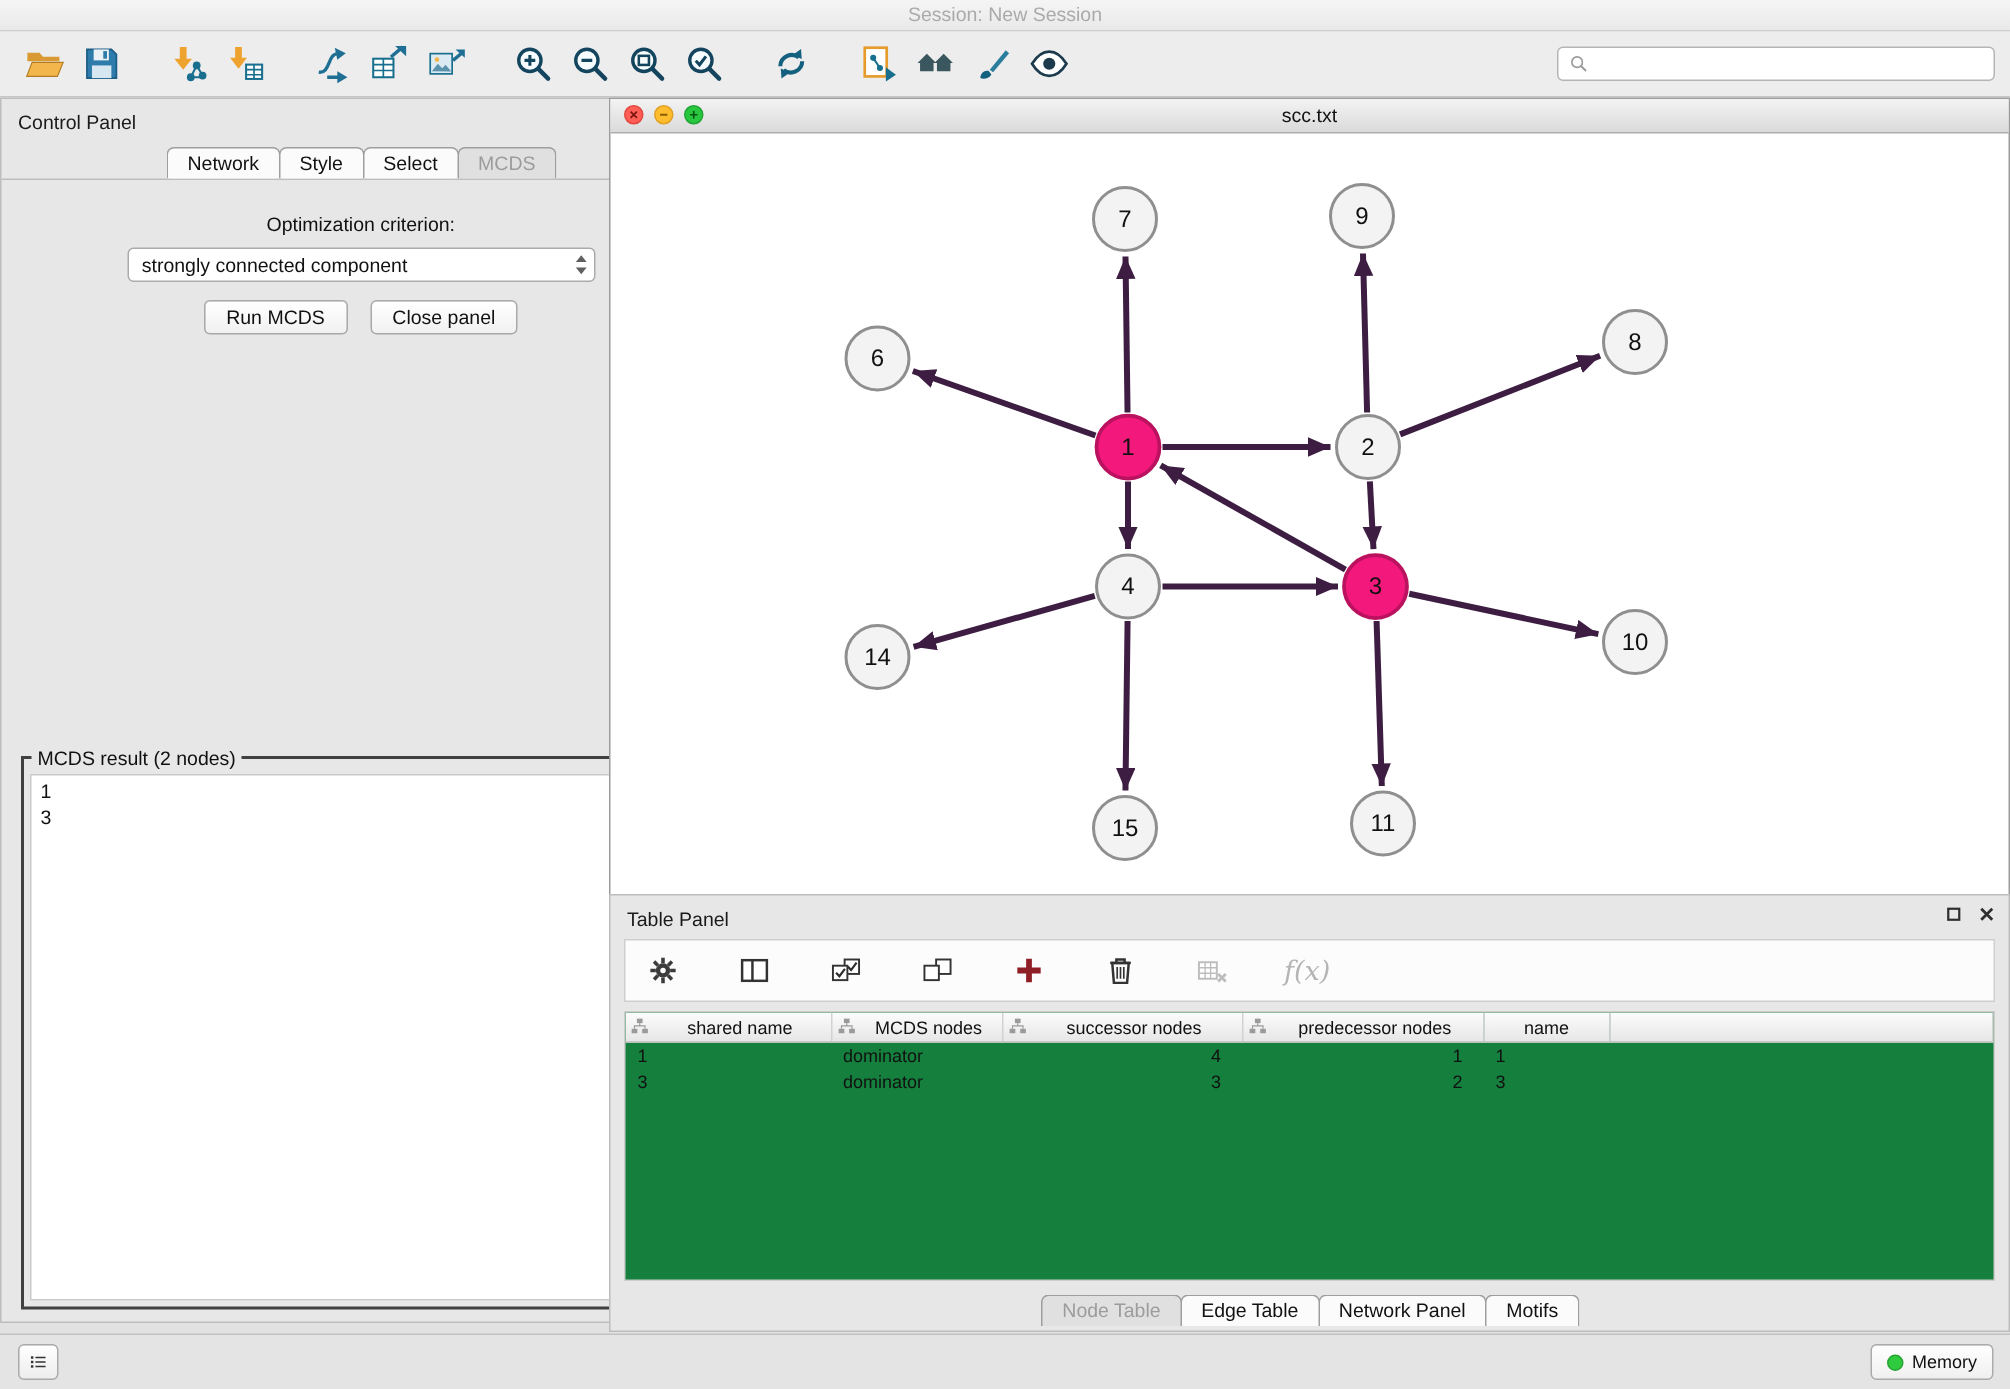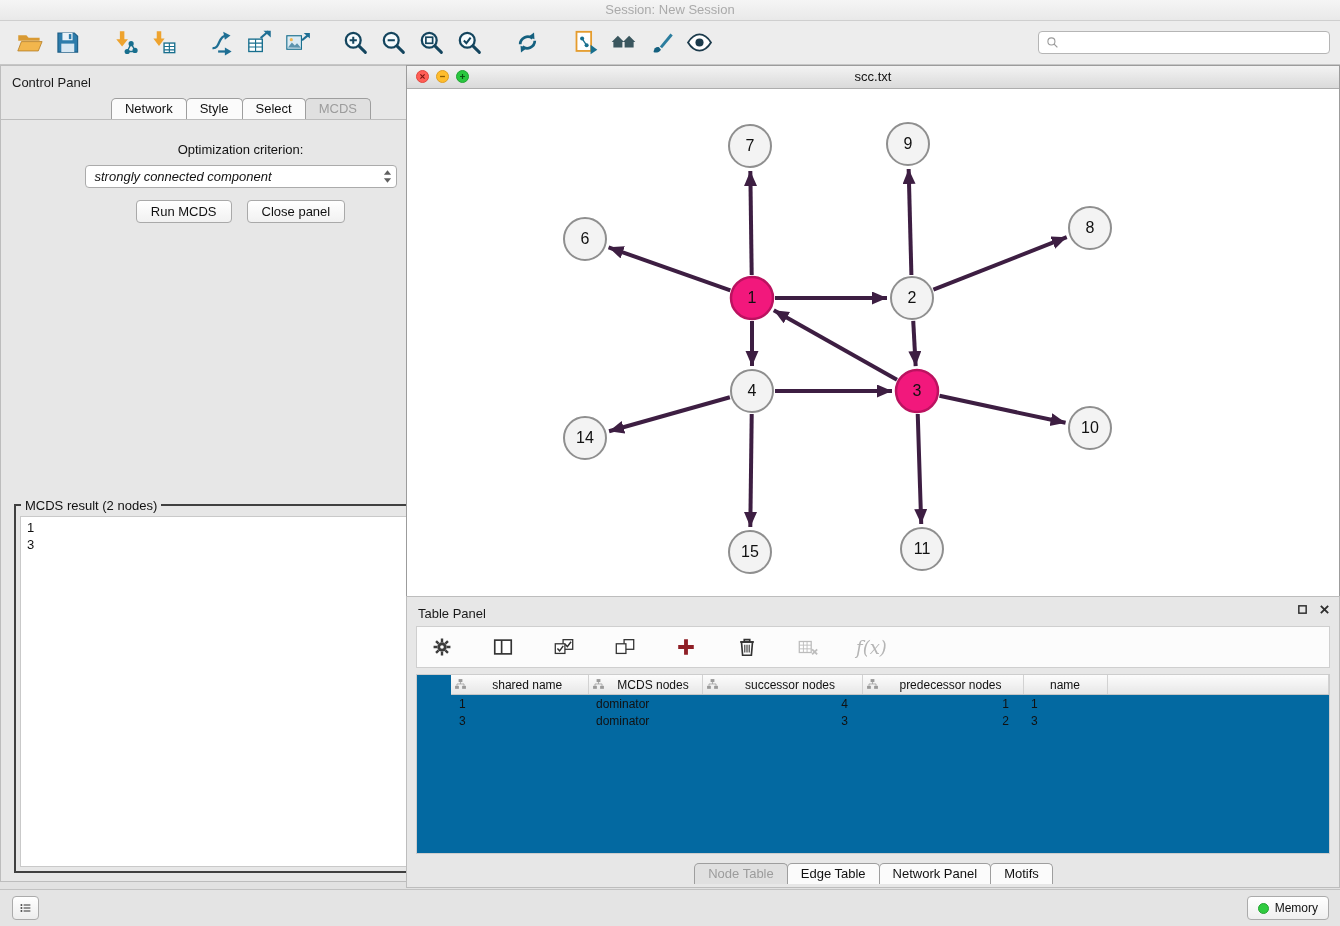--- a/index.html
+++ b/index.html
@@ -34,21 +34,21 @@
     border-radius:5px 5px 0 0;margin-right:-1px;color:#111;cursor:pointer;font-family:inherit;}
   .tab.active{background:#e0e0e0;color:#9c9c9c;}
 
   
   .control-panel{position:absolute;left:0;top:65px;width:481px;height:817px;background:#e7e7e7;
     border:1px solid #bdbdbd;box-sizing:border-box;}
   .cp-head{position:relative;height:28px;padding:7px 0 0 11px;box-sizing:border-box;}
   .cp-tabsline{border-bottom:1px solid #bdbdbd;padding-top:4px;}
   .opt-label{margin-top:22px;text-align:center;font-size:13px;}
   .dropdown{margin:8px auto 0;width:312px;height:23px;background:#fff;border:1px solid #ababab;border-radius:4px;
-    display:flex;align-items:center;padding:0 4px 0 9px;box-sizing:border-box;font-size:13px;cursor:pointer;font-style:italic;}
+    display:flex;align-items:center;padding:0 4px 0 9px;box-sizing:border-box;font-size:13px;cursor:pointer;}
   .dropdown .dd-label{flex:1;text-align:left;}
   .btn-row{display:flex;justify-content:center;gap:15px;margin-top:12px;}
   .btn{font-size:13px;font-family:inherit;background:linear-gradient(#ffffff,#f1f1f1);
     border:1px solid #a9a9a9;border-radius:4px;padding:3px 14px;cursor:pointer;color:#111;}
   .groupbox{position:absolute;left:13px;right:17px;top:438px;bottom:8px;border:2px solid #404040;}
   .groupbox-title{position:absolute;top:-8px;left:5px;background:#e7e7e7;padding:0 4px;font-size:13px;}
   .groupbox-inner{position:absolute;left:4px;right:6px;top:10px;bottom:4px;background:#fff;
     border:1px solid #c9c9c9;font-size:13px;line-height:17px;padding:2px 6px;overflow:hidden;}
 
   
@@ -69,22 +69,22 @@
   
   .table-panel{position:absolute;left:406px;top:596px;width:934px;height:292px;background:#e7e7e7;
     border:1px solid #bdbdbd;box-sizing:border-box;}
   .tp-head{position:relative;height:26px;padding:7px 0 0 11px;box-sizing:border-box;}
   .tp-toolbar{position:absolute;left:9px;right:9px;top:29px;height:42px;background:#fcfcfc;
     border:1px solid #cfcfcf;display:flex;align-items:center;padding:0 6px;box-sizing:border-box;gap:24px;}
   .tp-btn{width:37px;height:36px;background:transparent;border:none;padding:0;display:flex;
     align-items:center;justify-content:center;cursor:pointer;}
   .tp-btn svg{width:22px;height:22px;}
   .fx{font-family:"DejaVu Serif",serif;font-style:italic;font-size:18px;color:#b5b5b5;padding:0 6px;}
-  .tp-table-wrap{position:absolute;left:9px;right:9px;top:77px;height:178px;background:#0369a1;
-    border:1px solid #cdcdcd;overflow:hidden;padding-left:34px;}
+  .tp-table-wrap{position:absolute;left:9px;right:9px;top:77px;height:178px;background:#15803d;
+    border:1px solid #cdcdcd;overflow:hidden;}
   table.node-table{border-collapse:collapse;width:100%;table-layout:fixed;font-size:12px;}
   .node-table th{height:19px;background:linear-gradient(#fcfcfc,#e7e7e7);border-right:1px solid #d2d2d2;
     border-bottom:1px solid #c6c6c6;font-weight:normal;padding:0 3px;}
   .th-inner{display:flex;align-items:center;gap:3px;}
   .th-inner .lbl{flex:1;text-align:center;white-space:nowrap;overflow:hidden;}
   .node-table td{height:17px;padding:0 8px;}
   .node-table td.num{text-align:right;padding-right:14px;}
   .tp-tabs{position:absolute;left:0;right:0;bottom:3px;display:flex;justify-content:center;}
 
   

